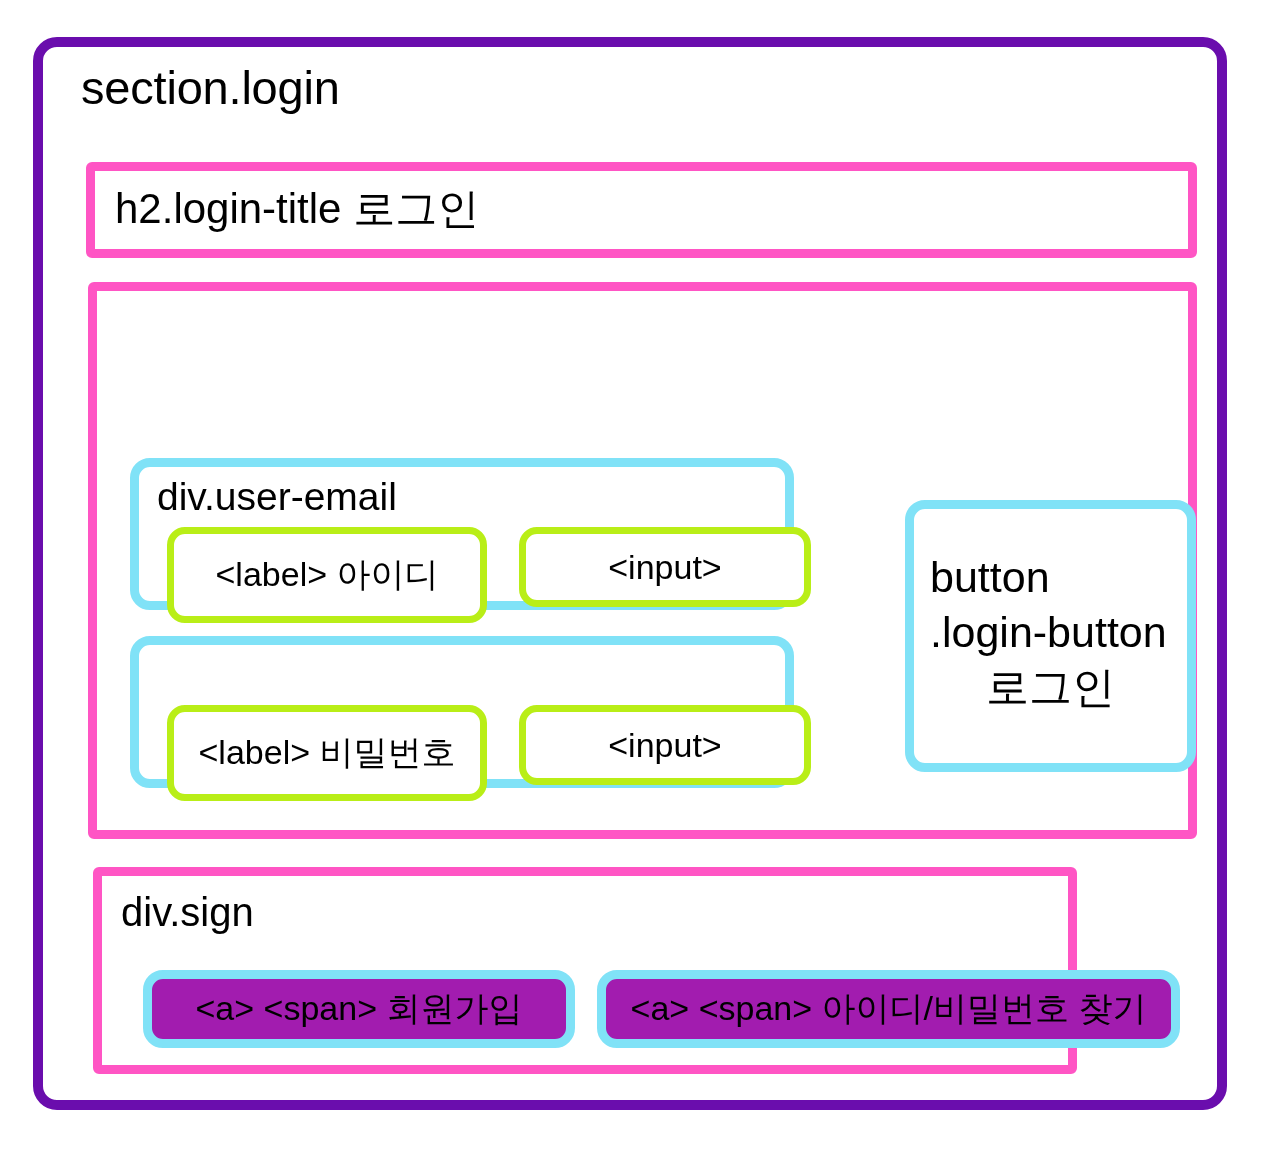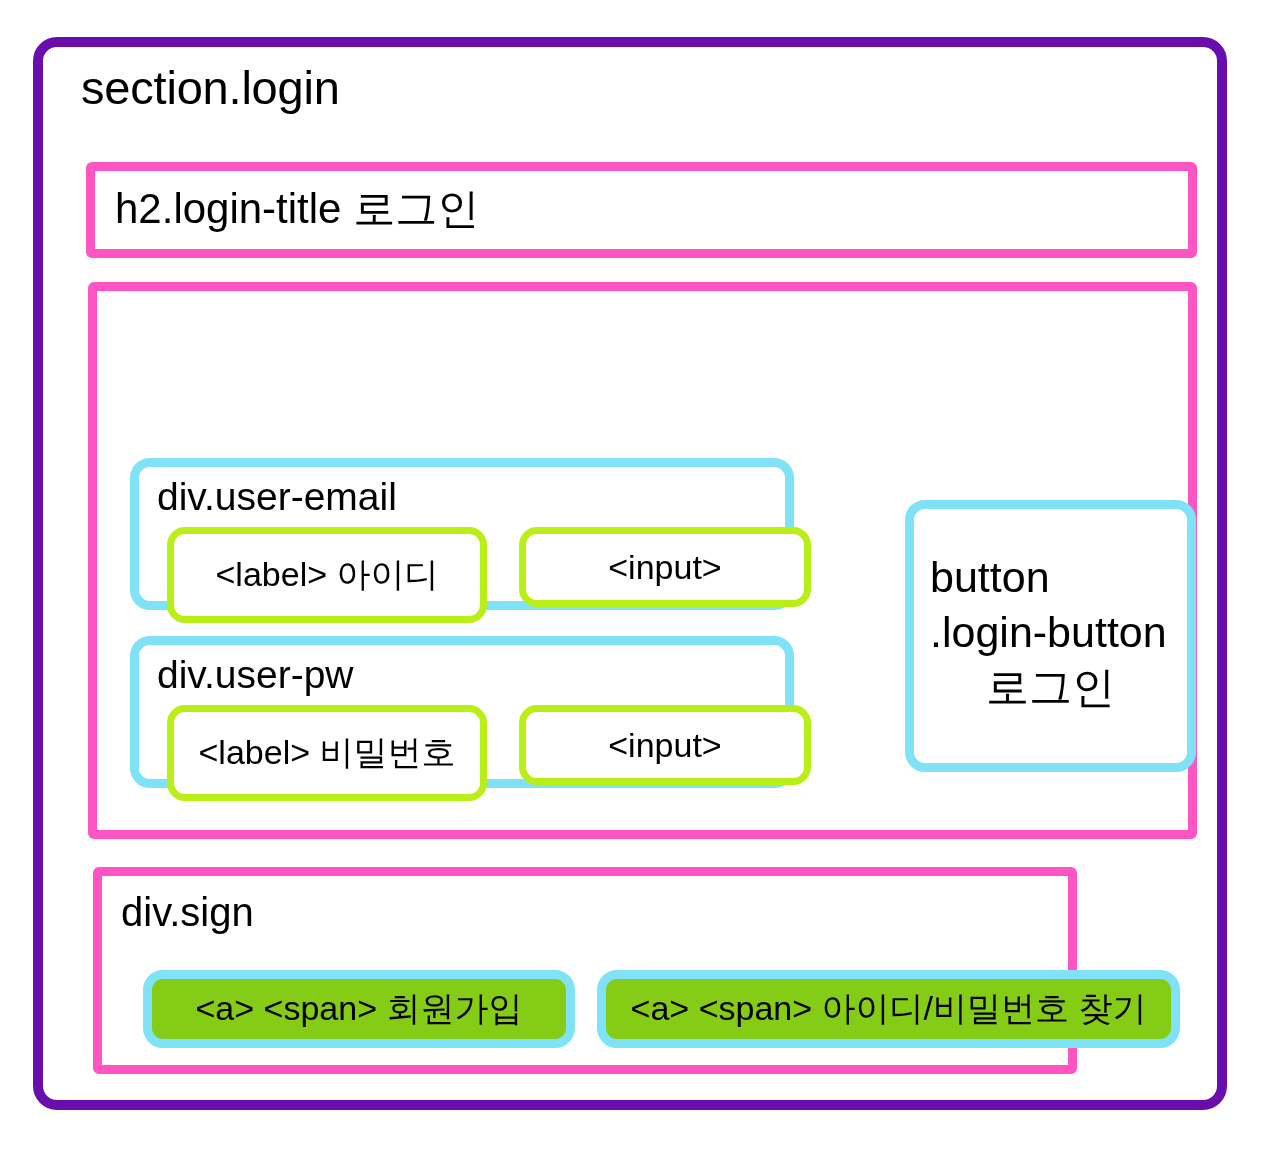--- a/index.html
+++ b/index.html
@@ -189,21 +189,21 @@
     left: 19px;
     top: 14px;
     font-size: 40px;
     white-space: nowrap;
   }
   .sign-link {
     position: absolute;
     box-sizing: border-box;
     border: 9px solid #80E2F7;
     border-radius: 20px;
-    background: #84cc16;
+    background: #a21caf;
     display: flex;
     align-items: center;
     justify-content: center;
     font-size: 34px;
     white-space: nowrap;
     top: 94px;
     height: 78px;
   }
   .sign-link-join {
     left: 41px;
@@ -231,21 +231,20 @@
 
 
 
       <div class="cyan-box field-email">
         <div class="field-title">div.user-email</div>
         <div class="green-box green-label">&lt;label&gt; 아이디</div>
         <div class="green-box green-input">&lt;input&gt;</div>
       </div>
 
       <div class="cyan-box field-pw">
-        <div class="field-title">div.user-pw</div>
         <div class="green-box green-label">&lt;label&gt; 비밀번호</div>
         <div class="green-box green-input">&lt;input&gt;</div>
       </div>
 
       <div class="cyan-box button-box">
         <div class="button-text">
           <span>button</span><br>
           <span>.login-button</span>
           <span class="ln-center">로그인</span>
         </div>

